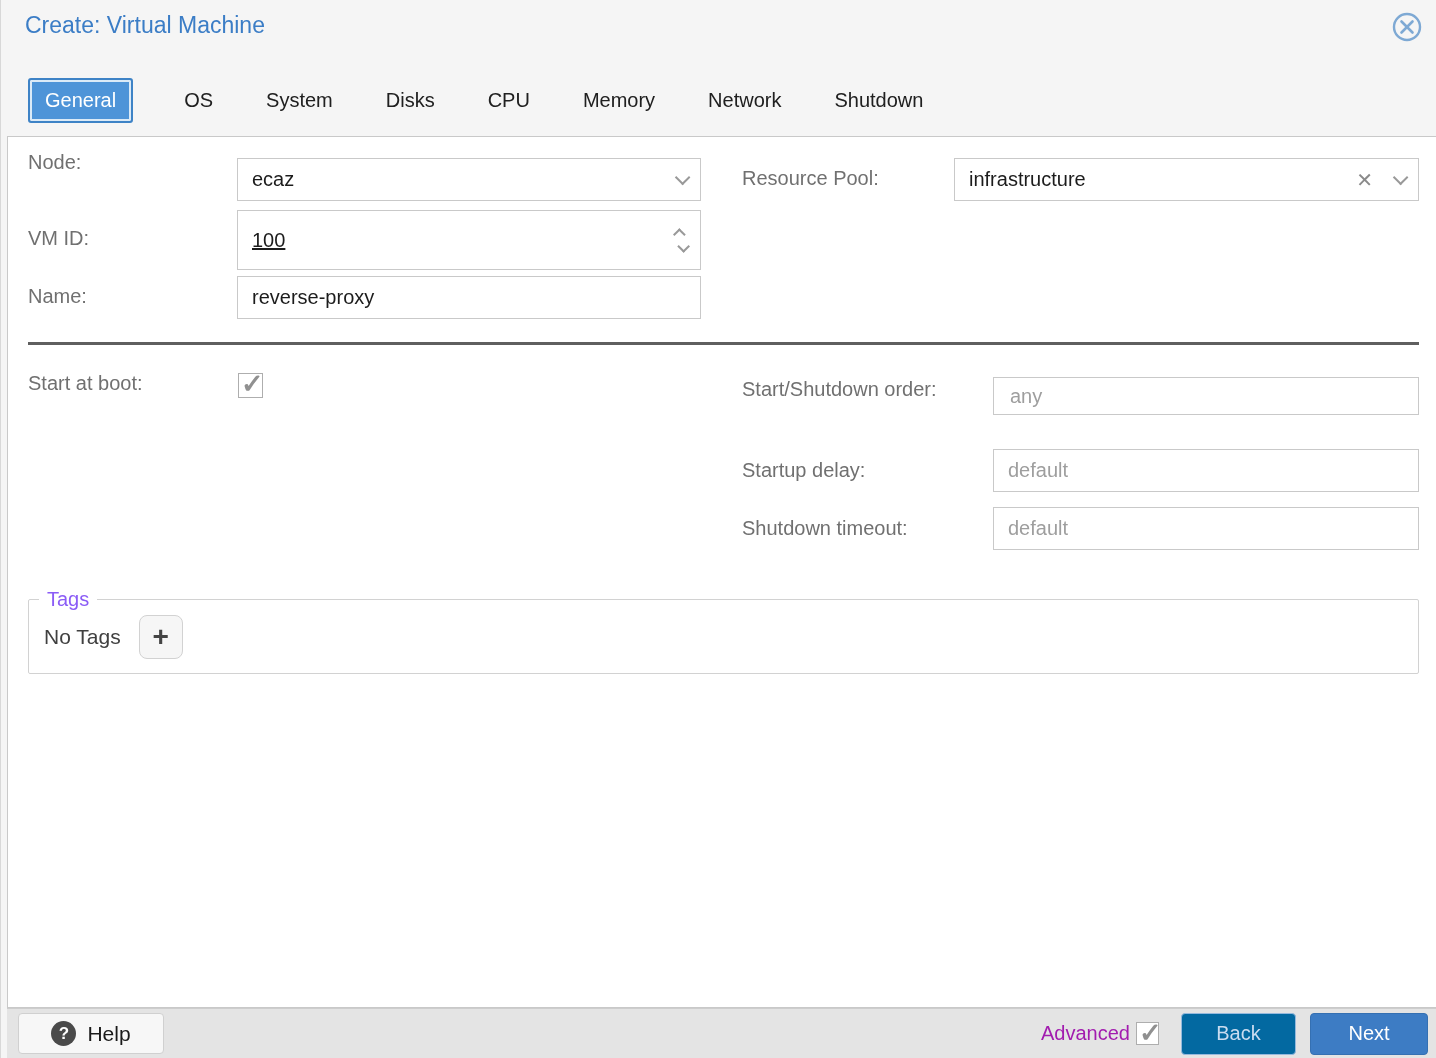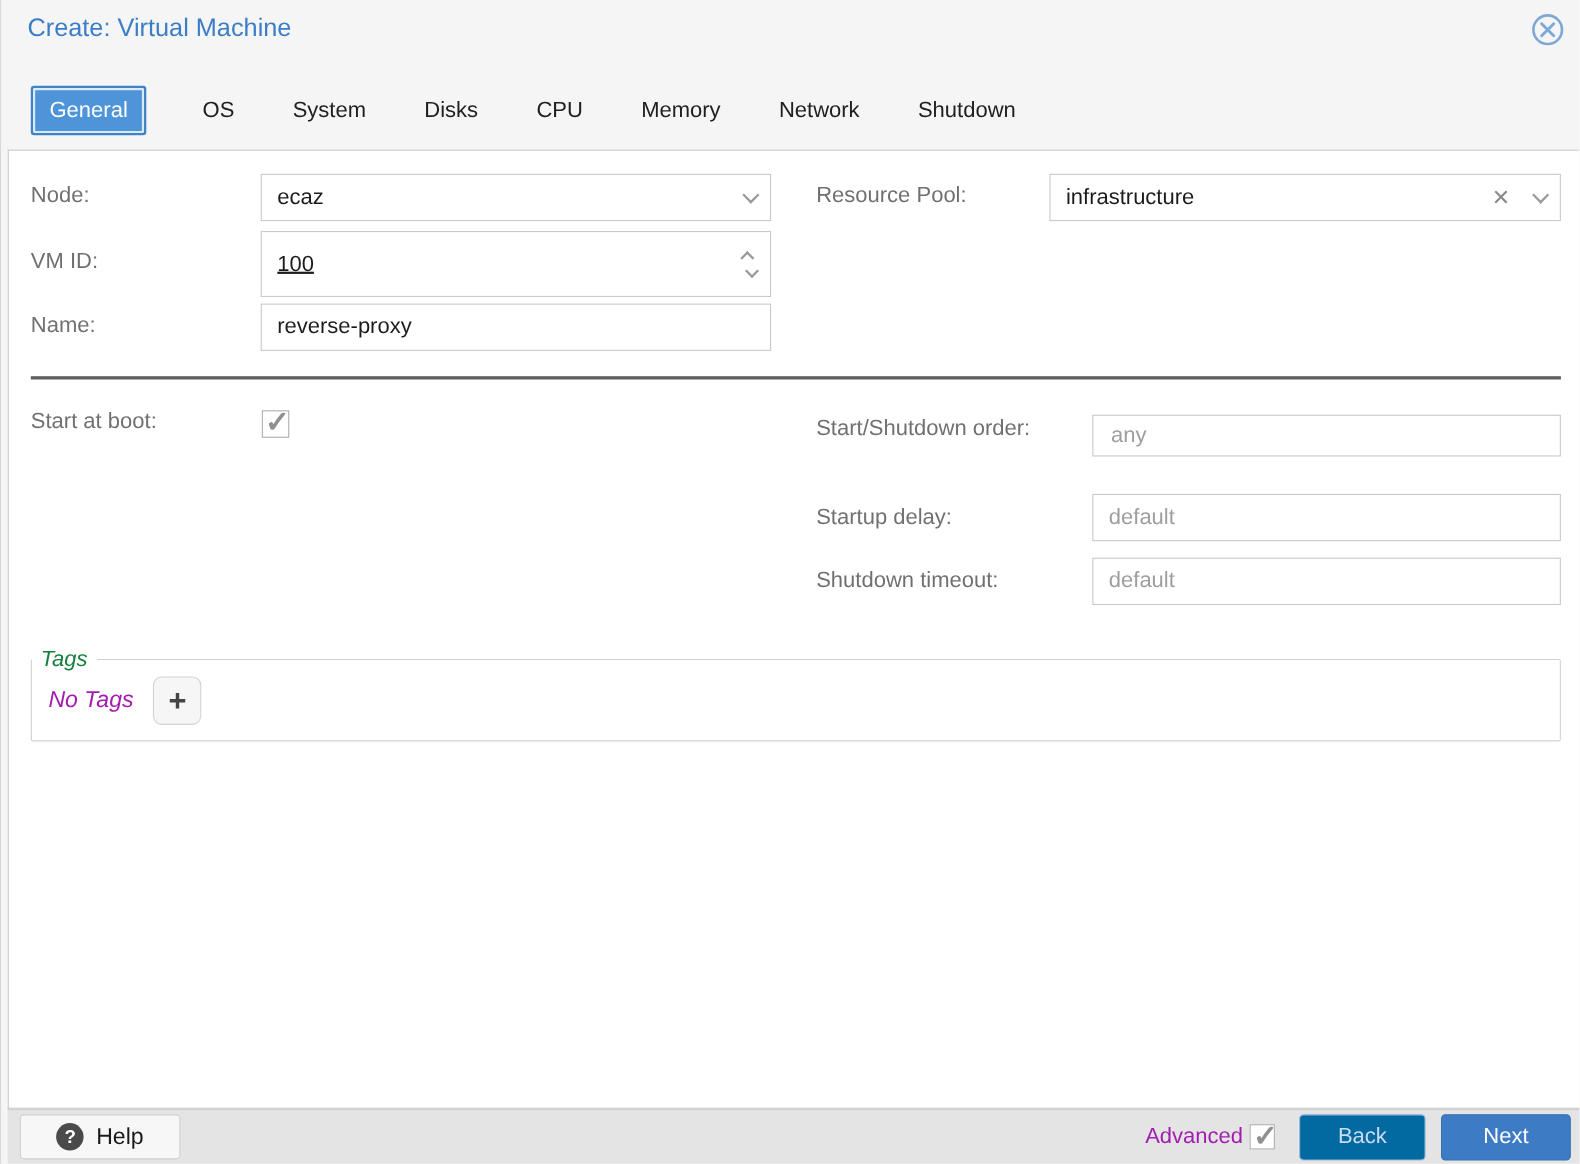--- a/index.html
+++ b/index.html
@@ -51,23 +51,23 @@
   }
   .checkbox.checked::after {
     content:"\2713"; position:absolute; left:2px; top:-6px;
     font-size:27px; font-weight:bold; color:#909090;
   }
   
   .tags-fieldset {
     position:absolute; left:27px; top:450px; width:1391px; height:86px;
     border:1px solid #d2d2d2; border-radius:2px;
   }
-  .tags-fieldset legend { font-size:20px; color:#15803d; padding:0 8px;font-style:italic; }
+  .tags-fieldset legend { font-size:20px; color:#8b5cf6; margin-left:10px; padding:0 8px; }
   .tags-body { display:flex; align-items:center; gap:18px; padding:4px 0 0 15px; }
-  .no-tags { font-size:21px; color:#a21caf;font-style:italic; }
+  .no-tags { font-size:21px; color:#404040; }
   .tag-add-btn {
     width:44px; height:44px; border:1px solid #d2d2d2; border-radius:8px;
     background:#f6f6f6; color:#444; font-size:28px; font-weight:bold;
     cursor:pointer; line-height:1; font-family:inherit;
   }
   
   .footer {
     position:absolute; left:6px; right:0; bottom:0; height:50px;
     background:#e4e4e4; border-top:1px solid #cdcdcd;
     display:flex; align-items:center;
@@ -116,21 +116,21 @@
     <button class="tab">System</button>
     <button class="tab">Disks</button>
     <button class="tab">CPU</button>
     <button class="tab">Memory</button>
     <button class="tab">Network</button>
     <button class="tab">Shutdown</button>
   </div>
 
   <div class="panel"></div>
 
-  <div class="flabel" style="left:27px; top:167px;">Node:</div>
+  <div class="flabel" style="left:27px; top:151px;">Node:</div>
   <div class="field" style="left:236px; top:158px; width:464px; height:43px;">
     <span class="val">ecaz</span>
     <span class="chev down"></span>
   </div>
 
   <div class="flabel" style="left:741px; top:167px;">Resource Pool:</div>
   <div class="field" style="left:953px; top:158px; width:465px; height:43px;justify-content:center;">
     <span class="val">infrastructure</span>
     <span class="clear-x">✕</span>
     <span class="chev down"></span>

